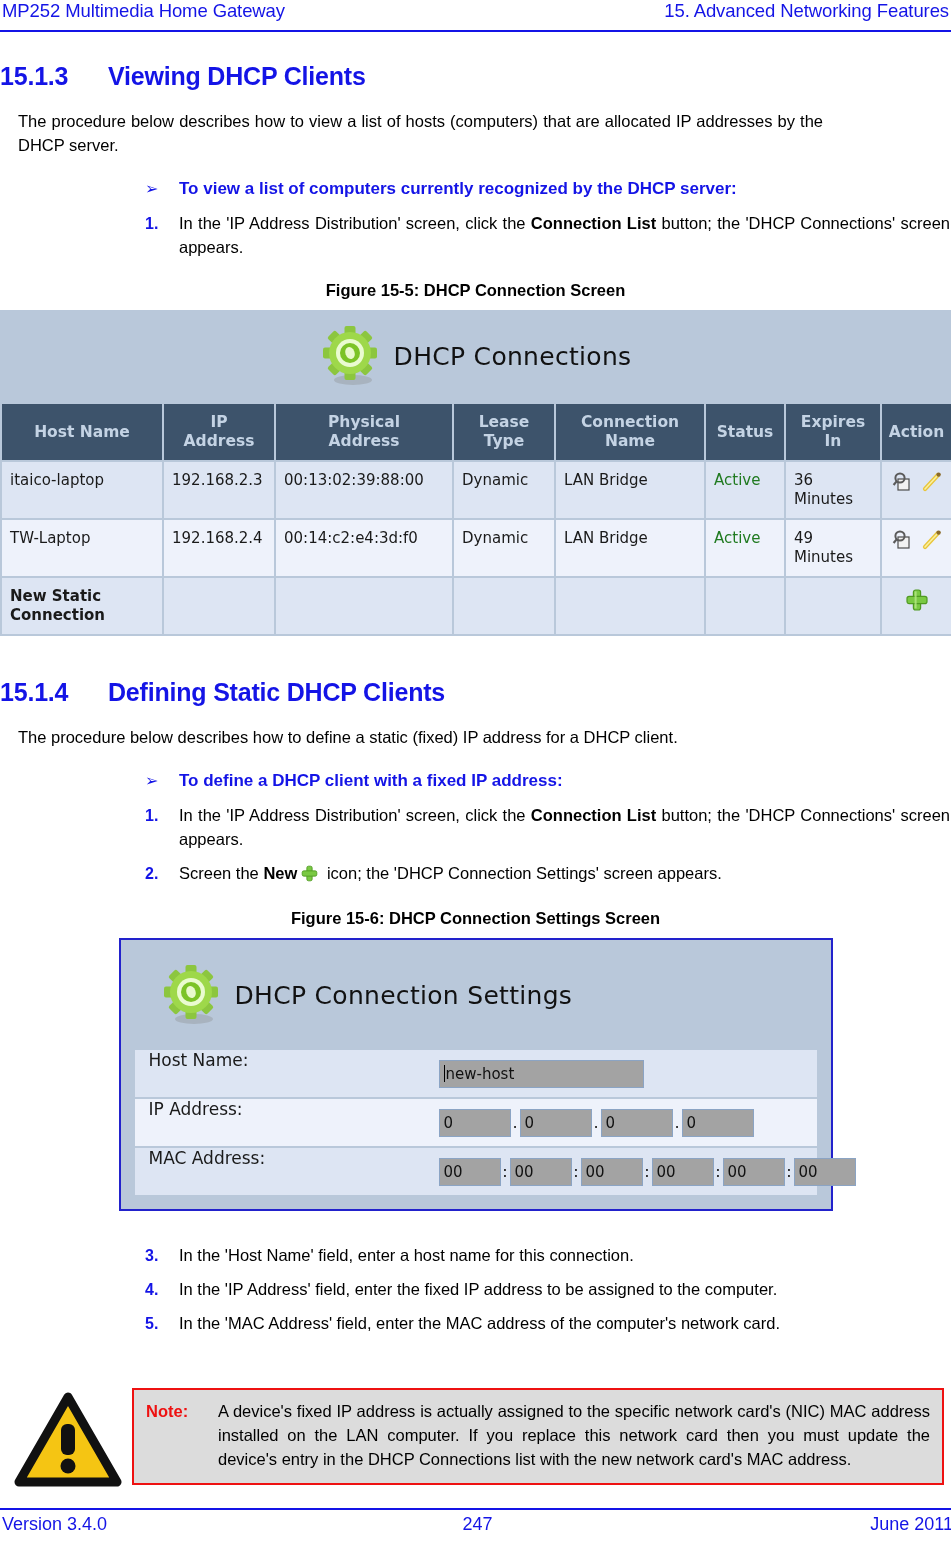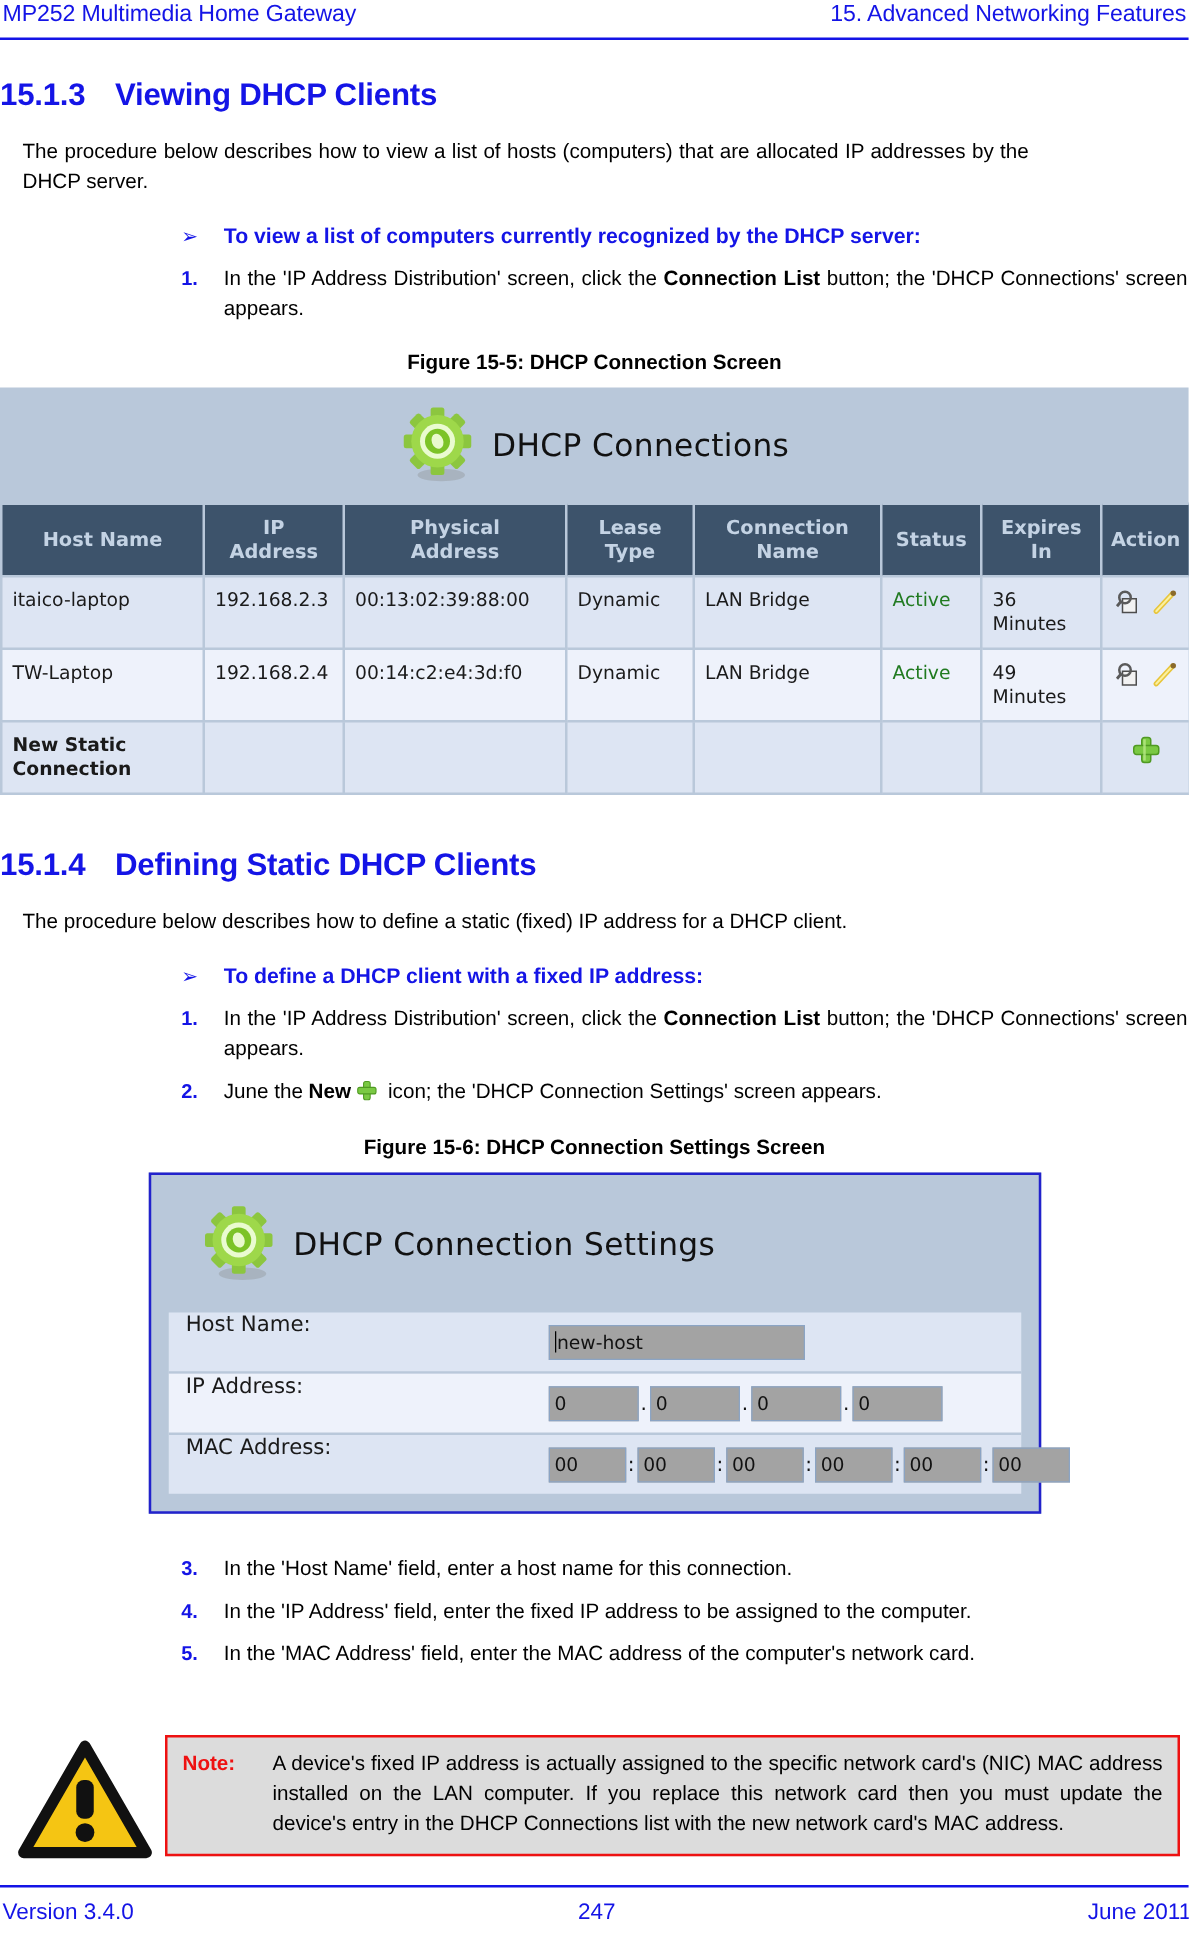--- a/index.html
+++ b/index.html
@@ -55,20 +55,21 @@
 
   h2.section-head {
     margin: 0;
     padding: 0;
     display: flex;
     align-items: center;
     color: #1414e6;
     font-size: 25px;
     font-weight: bold;
     letter-spacing: -0.2px;
+    gap: 16px;
   }
   h2.section-head .num {
     width: 92px;
     flex: 0 0 92px;
     display: inline-block;
   }
 
   p.body-text {
     margin: 18px;
     color: #000;
@@ -282,21 +283,20 @@
     width: 951px;
     height: 2px;
     background: #1414e6;
   }
   .doc-footer {
     position: absolute;
     bottom: 2px; left: 0;
     width: 951px;
     height: 30px;
     display: flex;
-    align-items: center;
     color: #1414e6;
     font-size: 18px;
   }
   .doc-footer .f-left { flex: 0 0 33%; padding-left: 2px; text-align: left; }
   .doc-footer .f-mid { flex: 0 0 34%; text-align: center; }
   .doc-footer .f-right { flex: 0 0 33%; padding-right: 2px; text-align: right; }
 </style>
 </head>
 <body>
 
@@ -479,21 +479,21 @@
       <span>To define a DHCP client with a fixed IP address:</span>
     </div>
 
     <ol class="steps" style="margin-top:12px;">
       <li class="step">
         <span class="step-num">1.</span>
         <span class="step-body"><span>In the 'IP Address Distribution' screen, click the </span><span class="b">Connection List</span><span> button; the 'DHCP Connections' screen appears.</span></span>
       </li>
       <li class="step" style="margin-top:10px;">
         <span class="step-num">2.</span>
-        <span class="step-body" style="text-align:left;"><span>June the </span><span class="b">New</span><span style="display:inline-block;vertical-align:-4px;margin:0 3px;"><svg width="19" height="19" viewBox="0 0 26 26">
+        <span class="step-body" style="text-align:left;"><span>Screen the </span><span class="b">New</span><span style="display:inline-block;vertical-align:-4px;margin:0 3px;"><svg width="19" height="19" viewBox="0 0 26 26">
                 <g fill="#7ac943" stroke="#4f9a22" stroke-width="1.2">
                   <rect x="9.4" y="3" width="7.2" height="20" rx="2.2"></rect>
                   <rect x="3" y="9.4" width="20" height="7.2" rx="2.2"></rect>
                 </g>
               </svg></span><span> icon; the 'DHCP Connection Settings' screen appears.</span></span>
       </li>
     </ol>
 
     <div class="fig-caption" style="margin-top:20px;">Figure 15-6: DHCP Connection Settings Screen</div>
 

